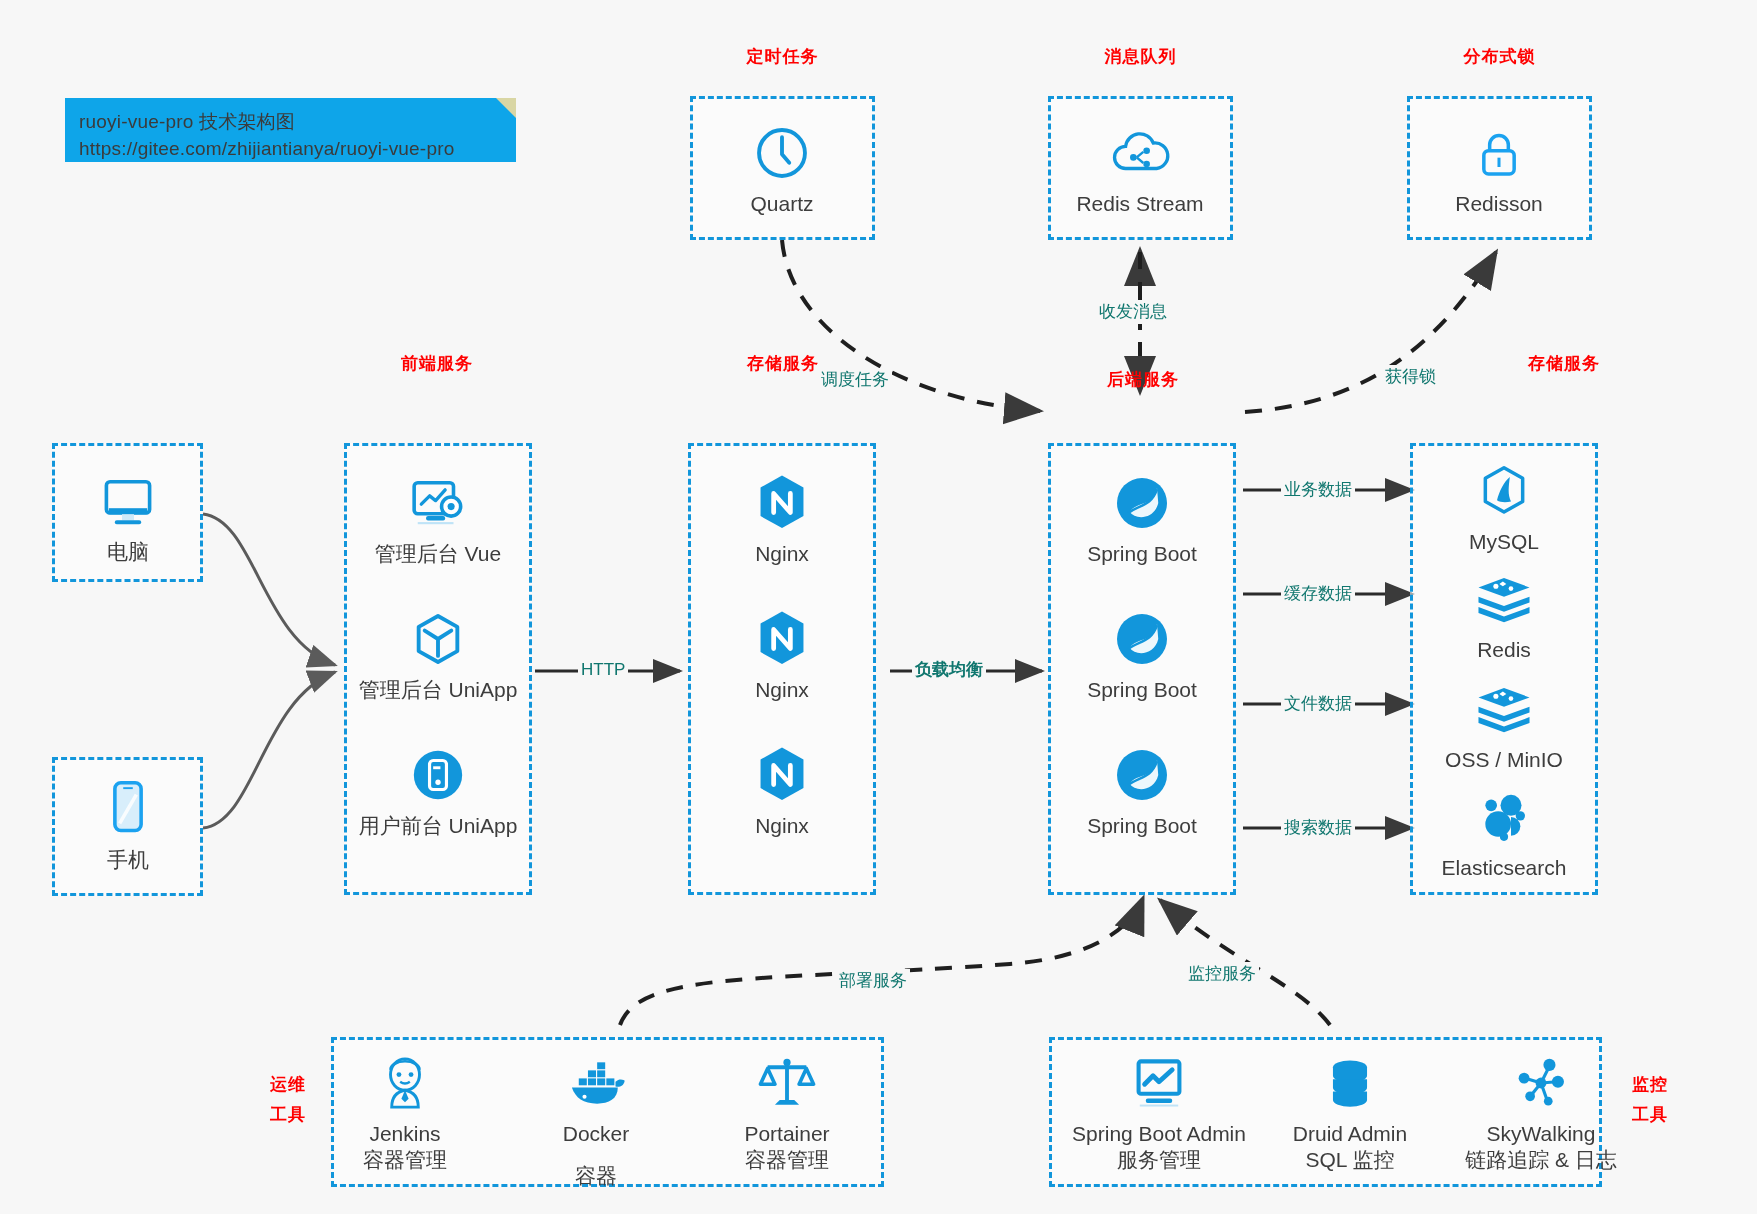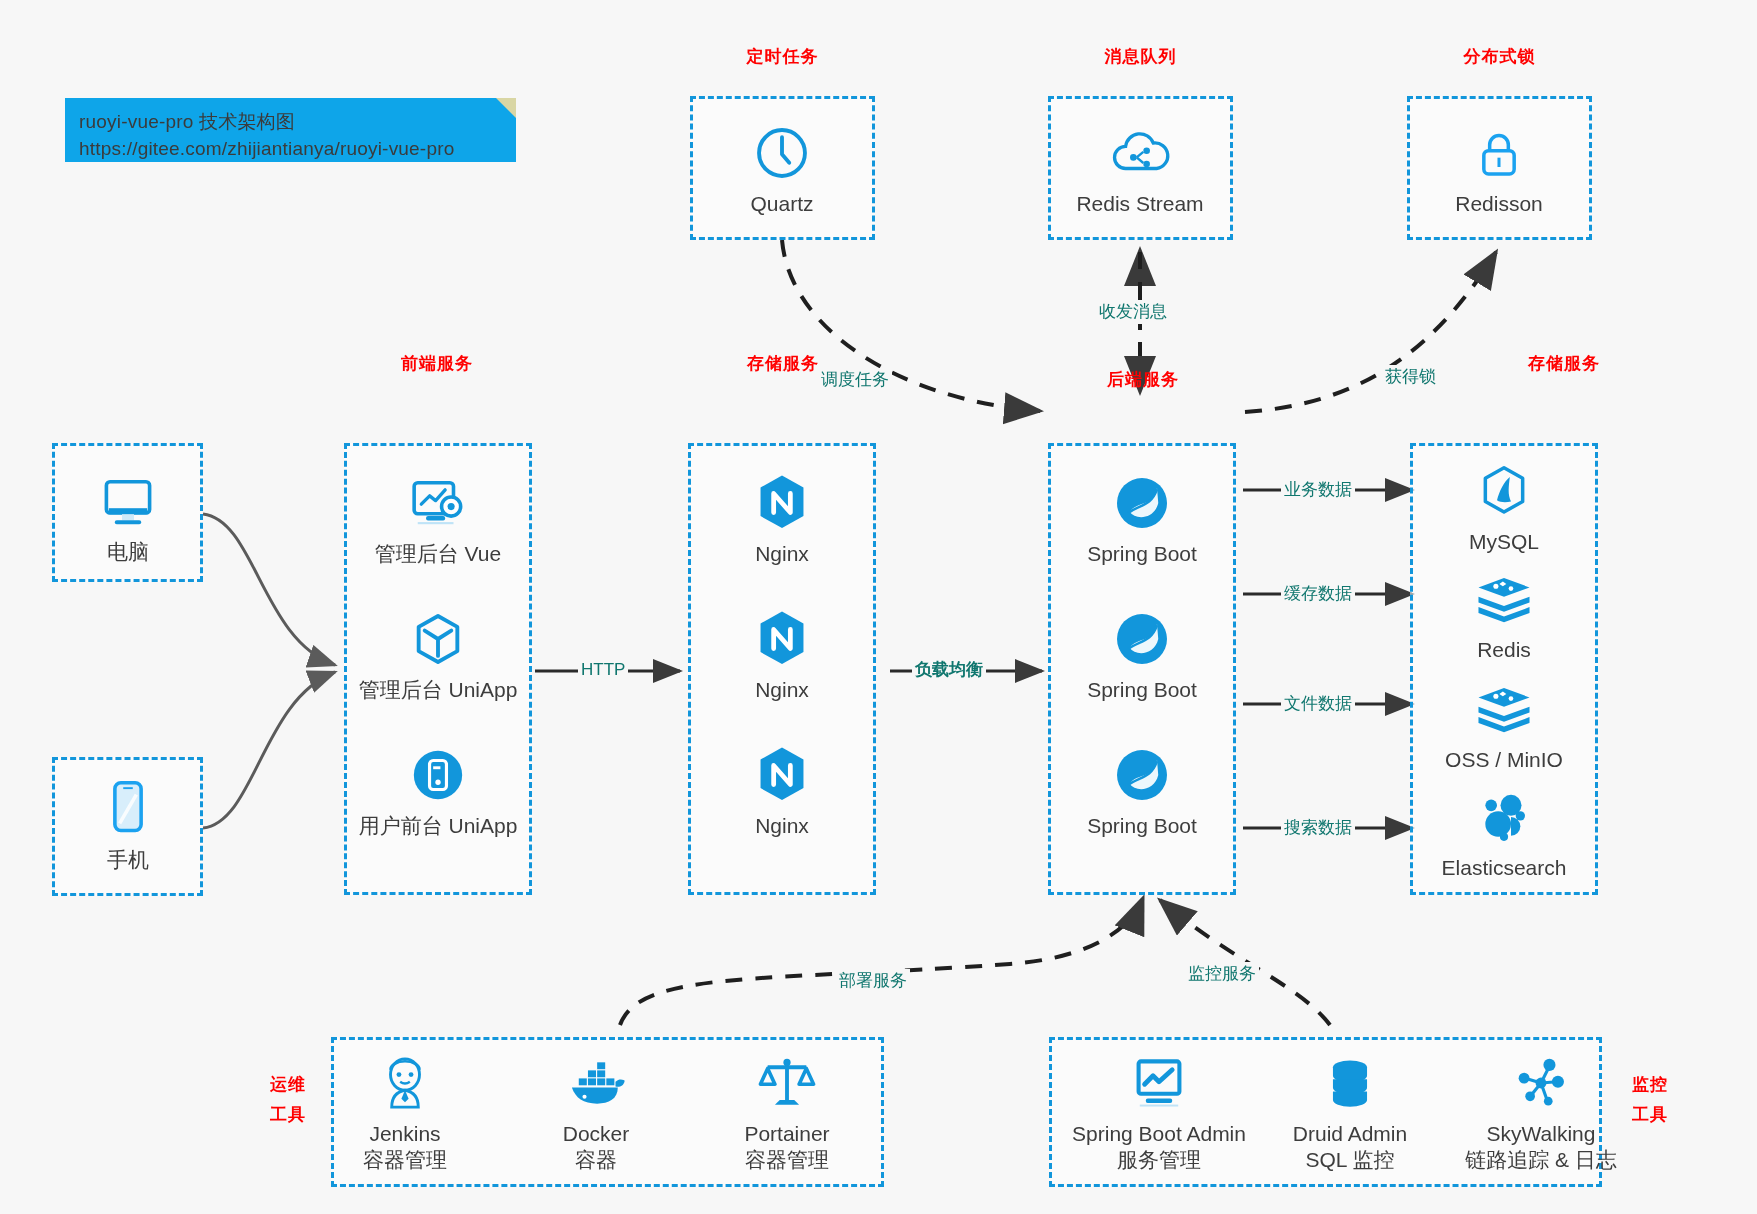--- a/index.html
+++ b/index.html
@@ -407,21 +407,21 @@
           <rect x="28" y="12" width="7" height="6"></rect>
           <rect x="28" y="5" width="7" height="6"></rect>
           <rect x="36" y="19" width="7" height="6"></rect>
         </g>
         <path d="M6 27 h40 c0 10 -8 14 -18 14 c-12 0 -19 -5 -22 -14 z" fill="#1296db"></path>
         <path d="M44 22 c4 -4 8 -1 8 -1 c-1 5 -5 6 -8 5 z" fill="#1296db"></path>
         <circle cx="17" cy="35" r="1.8" fill="#ffffff"></circle>
       </svg>
     </div>
     <div class="cap">Docker</div>
-    <div class="cap" style="margin-top:0;">容器</div>
+    <div class="cap" style="margin-top:16px;">容器</div>
   </div>
 
   <div class="node" style="left:707px; top:1052px; width:160px;">
     <div class="ico">
       <svg width="58" height="56" viewBox="0 0 48 46">
         <line x1="24" y1="5" x2="24" y2="38" stroke="#1296db" stroke-width="3.2"></line>
         <line x1="8" y1="10" x2="40" y2="10" stroke="#1296db" stroke-width="3.2"></line>
         <path d="M2 24 L8 11 L14 24 z" fill="none" stroke="#1296db" stroke-width="3" stroke-linejoin="round"></path>
         <path d="M34 24 L40 11 L46 24 z" fill="none" stroke="#1296db" stroke-width="3" stroke-linejoin="round"></path>
         <path d="M14 41 h20 l-4 -4 h-12 z" fill="#1296db"></path>

